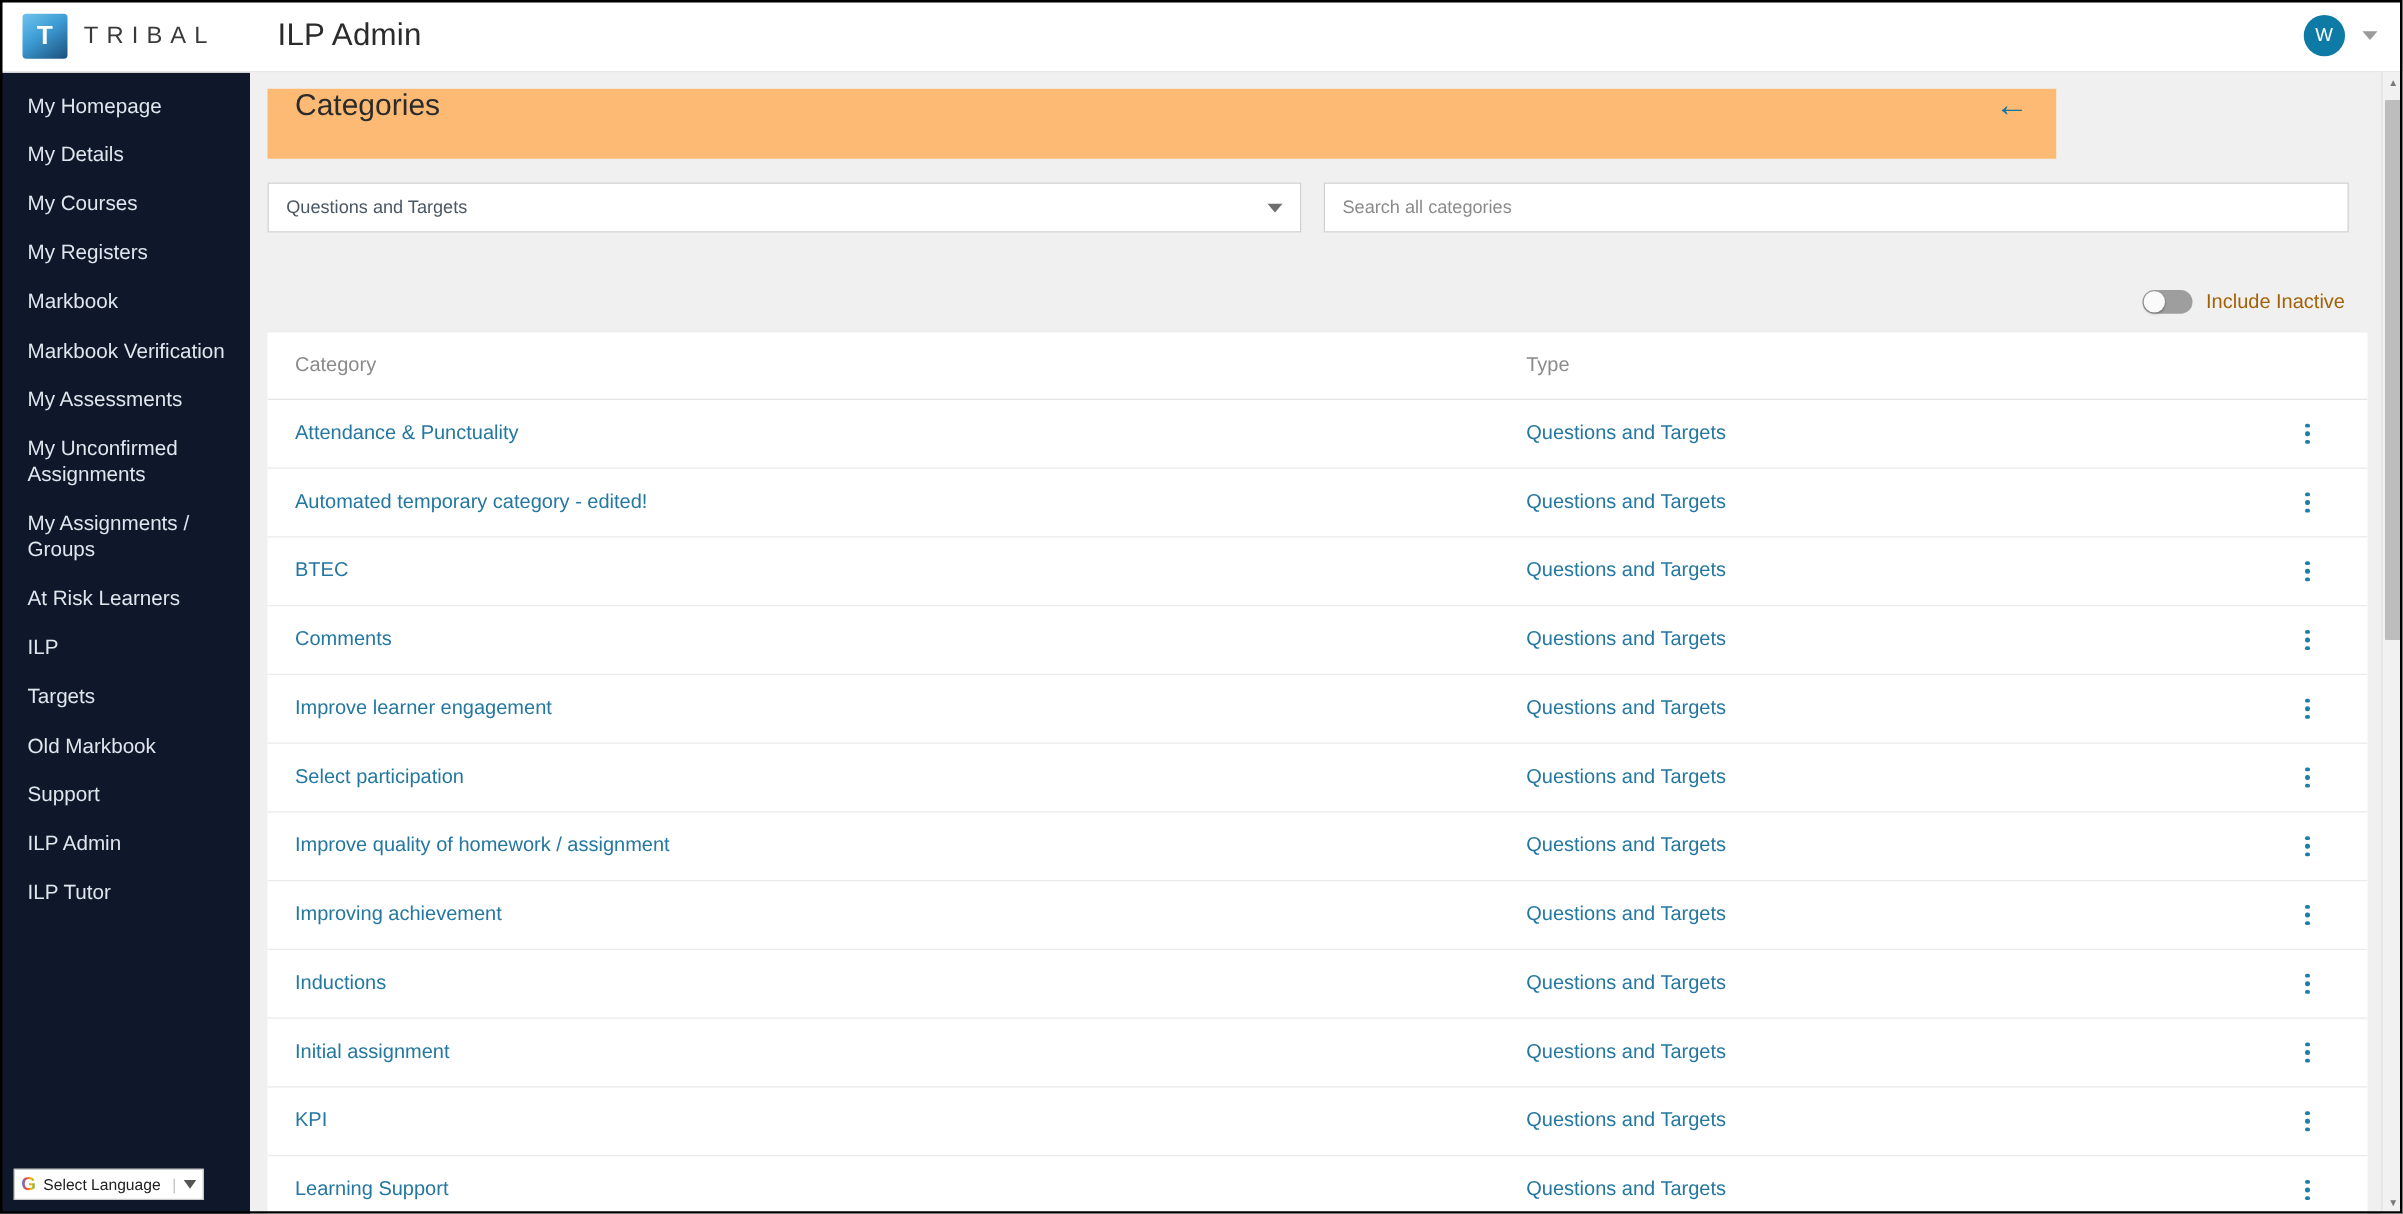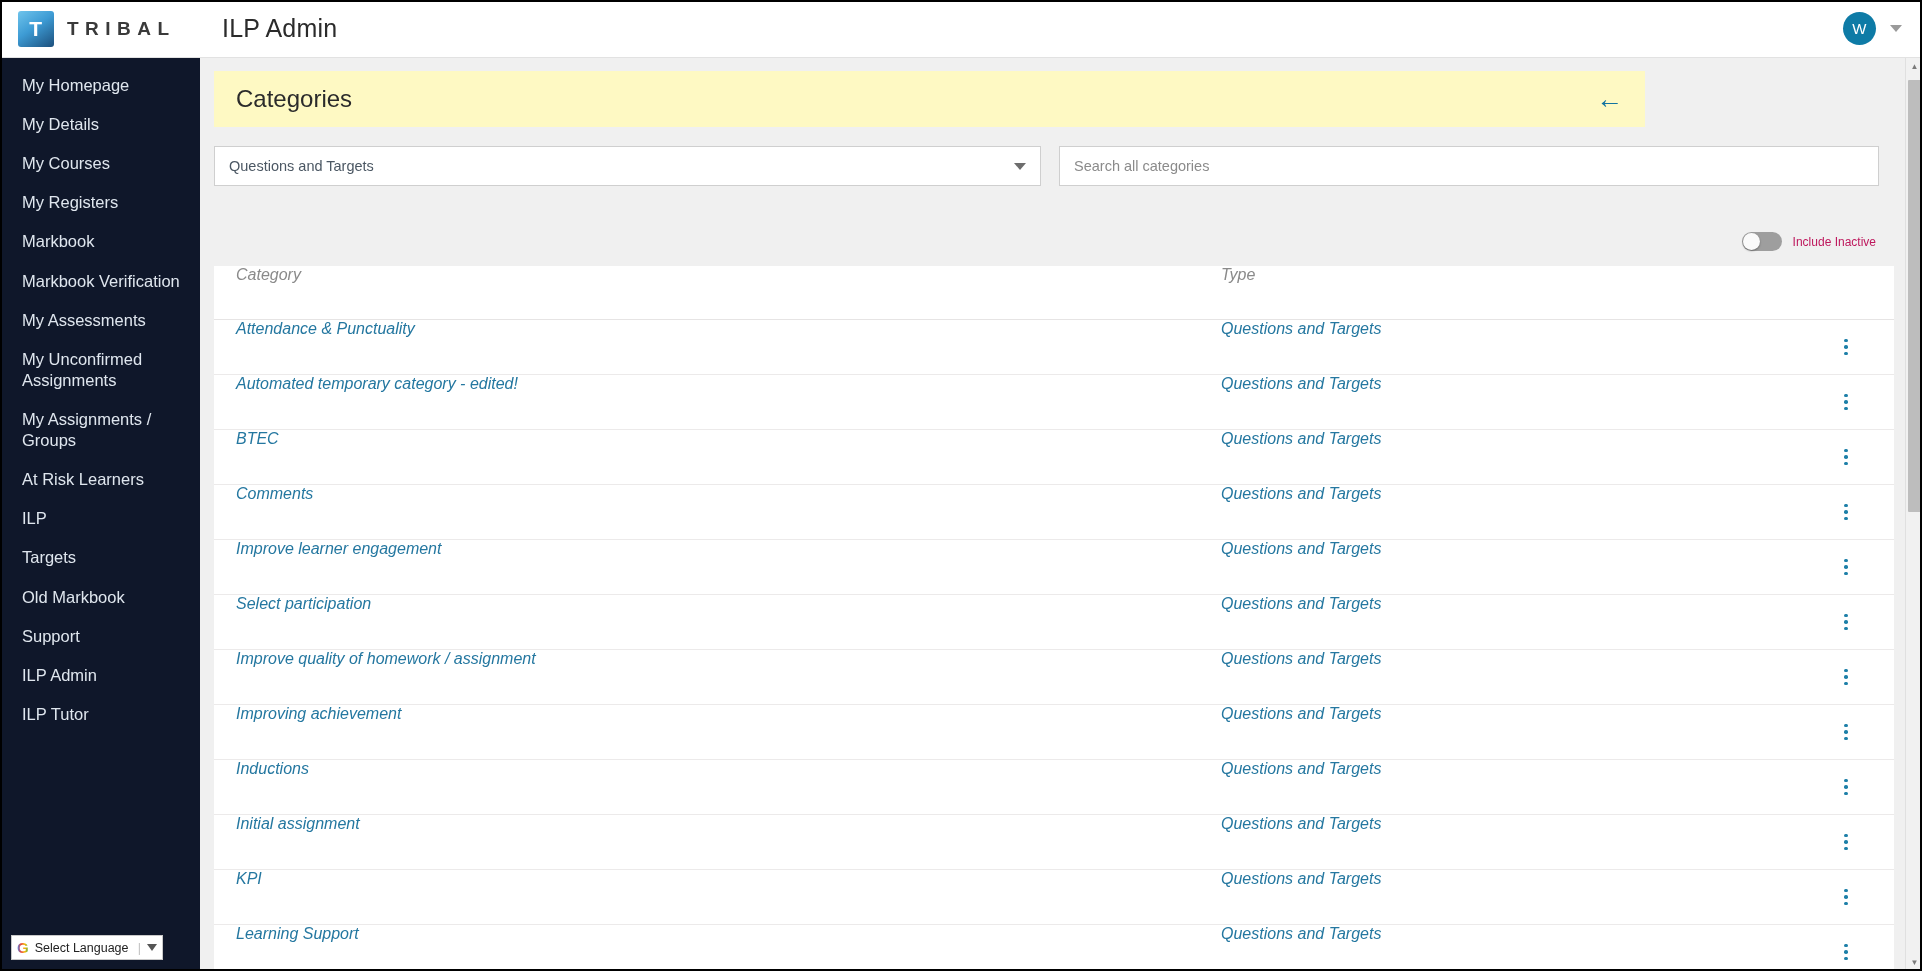--- a/index.html
+++ b/index.html
@@ -49,21 +49,21 @@
   }
   .brand-mark span {
     color: #ffffff;
     font-size: 21px;
     font-weight: 700;
     letter-spacing: 0.5px;
     line-height: 1;
   }
   .brand-word {
     font-size: 19px;
-    font-weight: 700;
+    font-weight: 400;
     letter-spacing: 6.5px;
     color: #3a3a3a;
   }
   .app-title {
     font-size: 25px;
     color: #2b2b2b;
     font-weight: 400;
     margin-left: 24px;
     letter-spacing: 0.2px;
   }
@@ -153,23 +153,22 @@
     height: 913px;
     background: #f0f0f0;
     overflow: hidden;
   }
 
   .page-card {
     position: absolute;
     top: 13px; left: 14px;
     width: 1431px;
     height: 56px;
-    background: #fef9c3;
-    display: flex;
-    align-items: center;
+    background: #fdba74;
+    display: flex;
     padding: 0 22px;
   }
   .page-title {
     font-size: 24px;
     color: #2b2b2b;
     font-weight: 400;
   }
   .back-arrow {
     margin-left: auto;
     color: #1273a0;
@@ -235,39 +234,39 @@
   }
   .toggle-knob {
     position: absolute;
     top: 1px; left: 1px;
     width: 17px; height: 17px;
     border-radius: 50%;
     background: #fafafa;
     box-shadow: 0 1px 2px rgba(0,0,0,.35);
   }
   .toggle-label {
-    font-size: 12px;
-    color: #be185d;
+    font-size: 16px;
+    color: #a16207;
   }
 
   
   .table-wrap {
     position: absolute;
     top: 208px; left: 14px;
     width: 1680px;
     height: 705px;
     background: #ffffff;
     overflow: hidden;
   }
   .t-row {
     display: flex;
+    align-items: center;
     height: 55px;
     border-bottom: 1px solid #eceaea;
     padding: 0 16px 0 22px;
-    font-style: italic;
   }
   .t-head {
     height: 54px;
     border-bottom: 1px solid #e6e4e4;
   }
   .t-head .c-cat, .t-head .c-type {
     color: #8a8a8a;
     font-size: 16px;
   }
   .c-cat {

